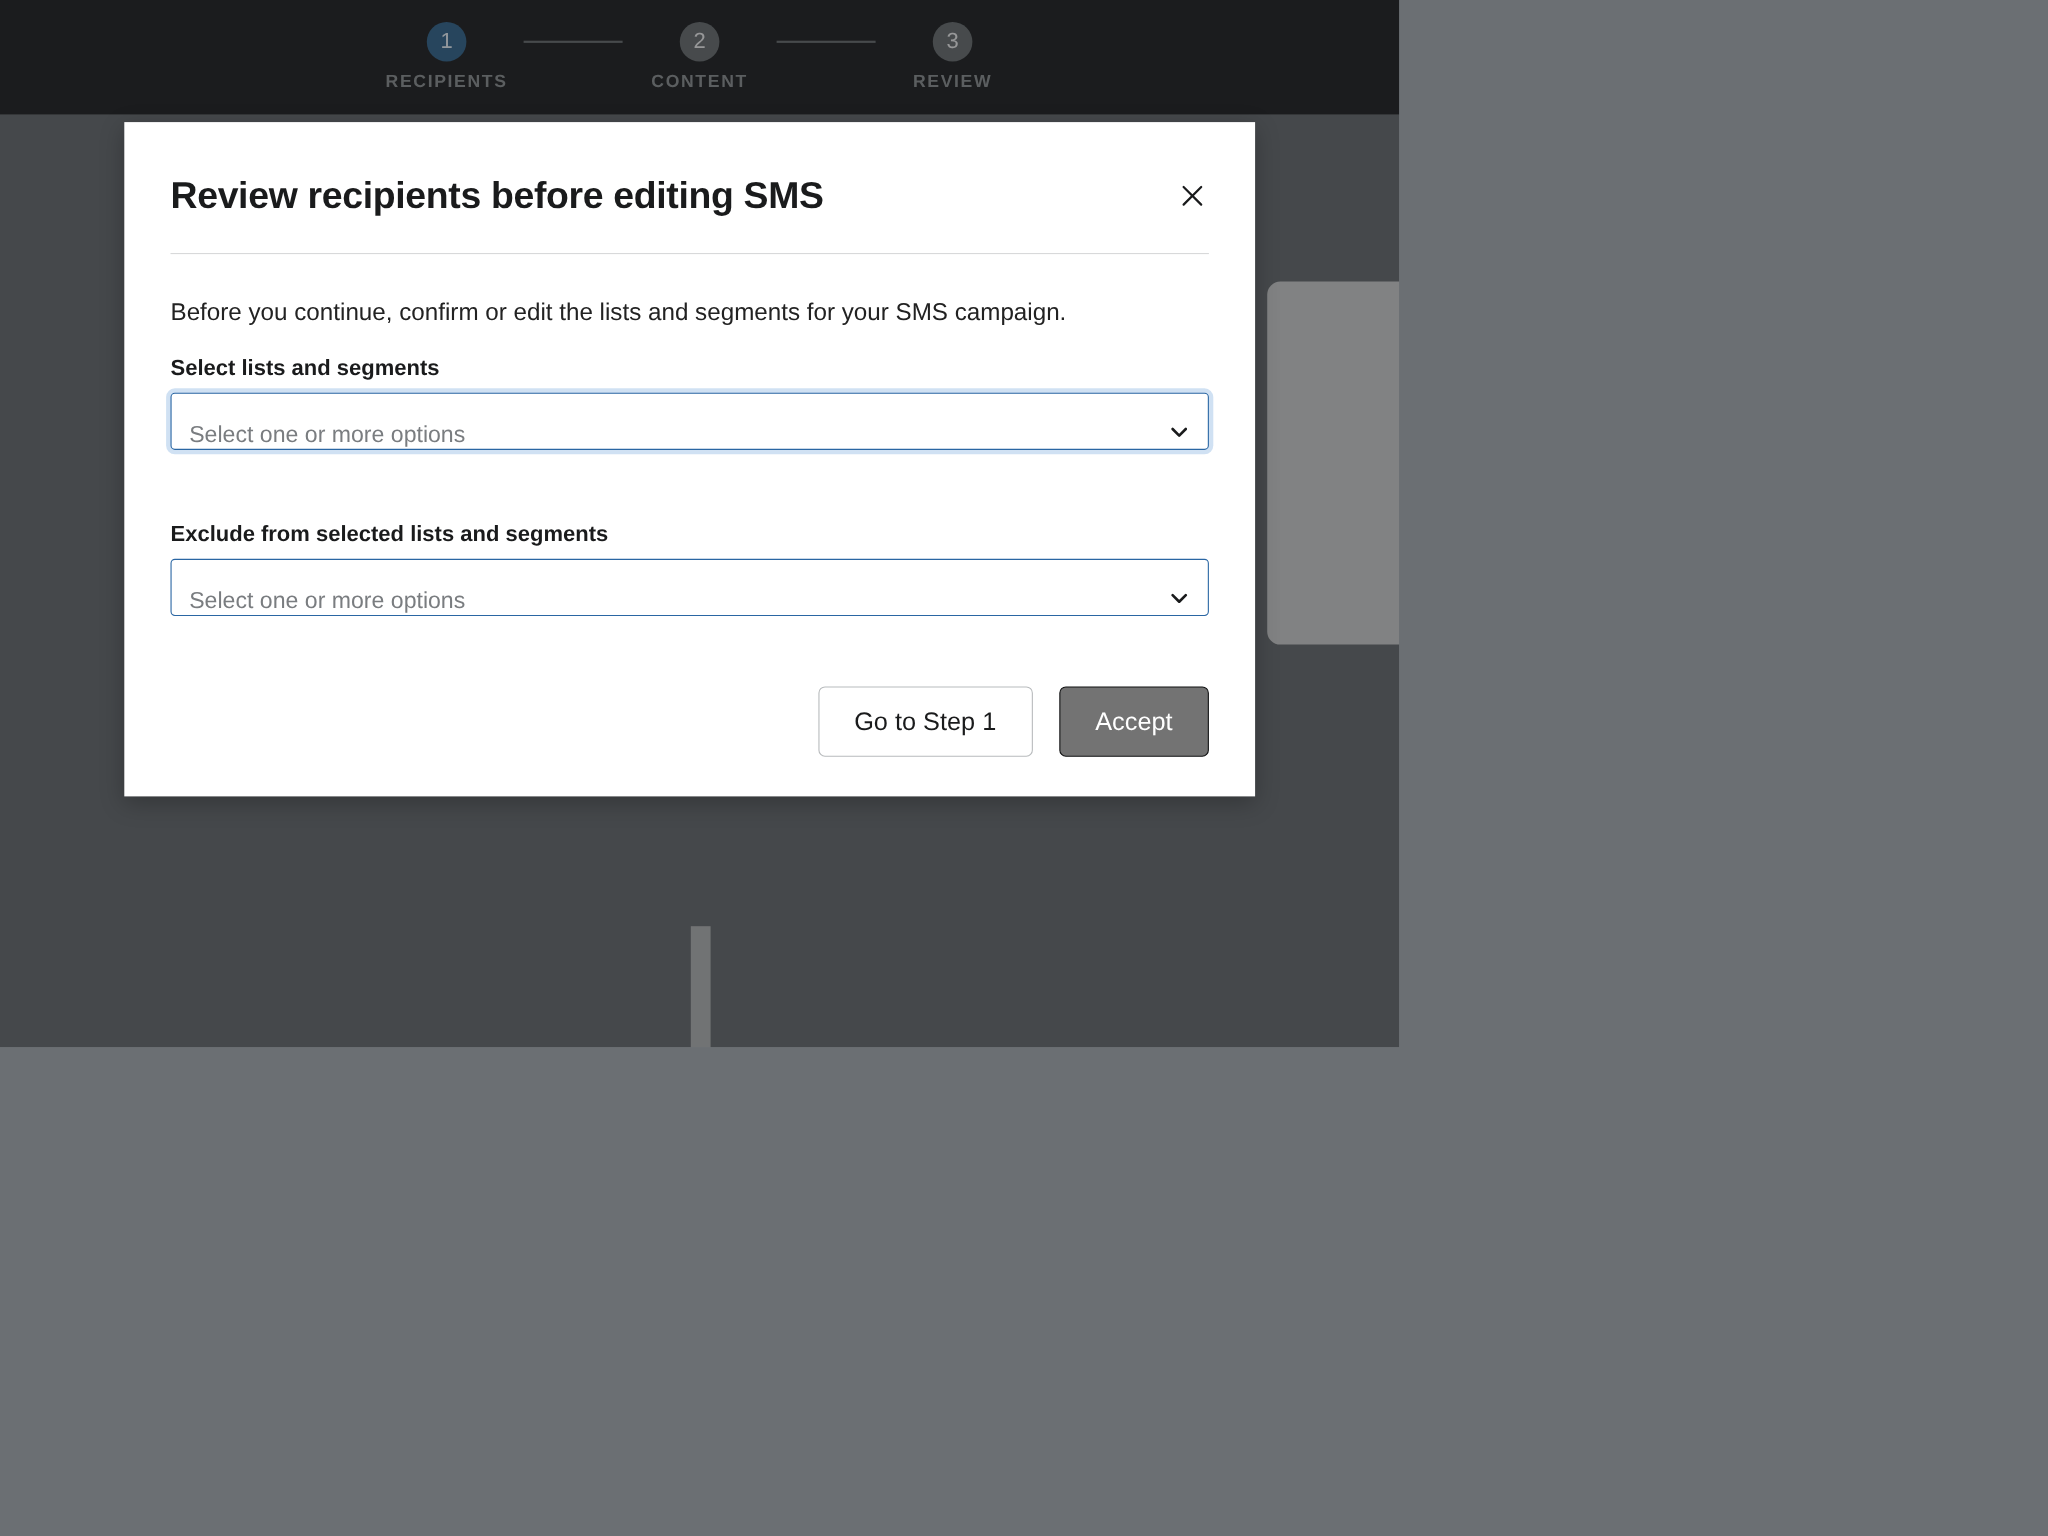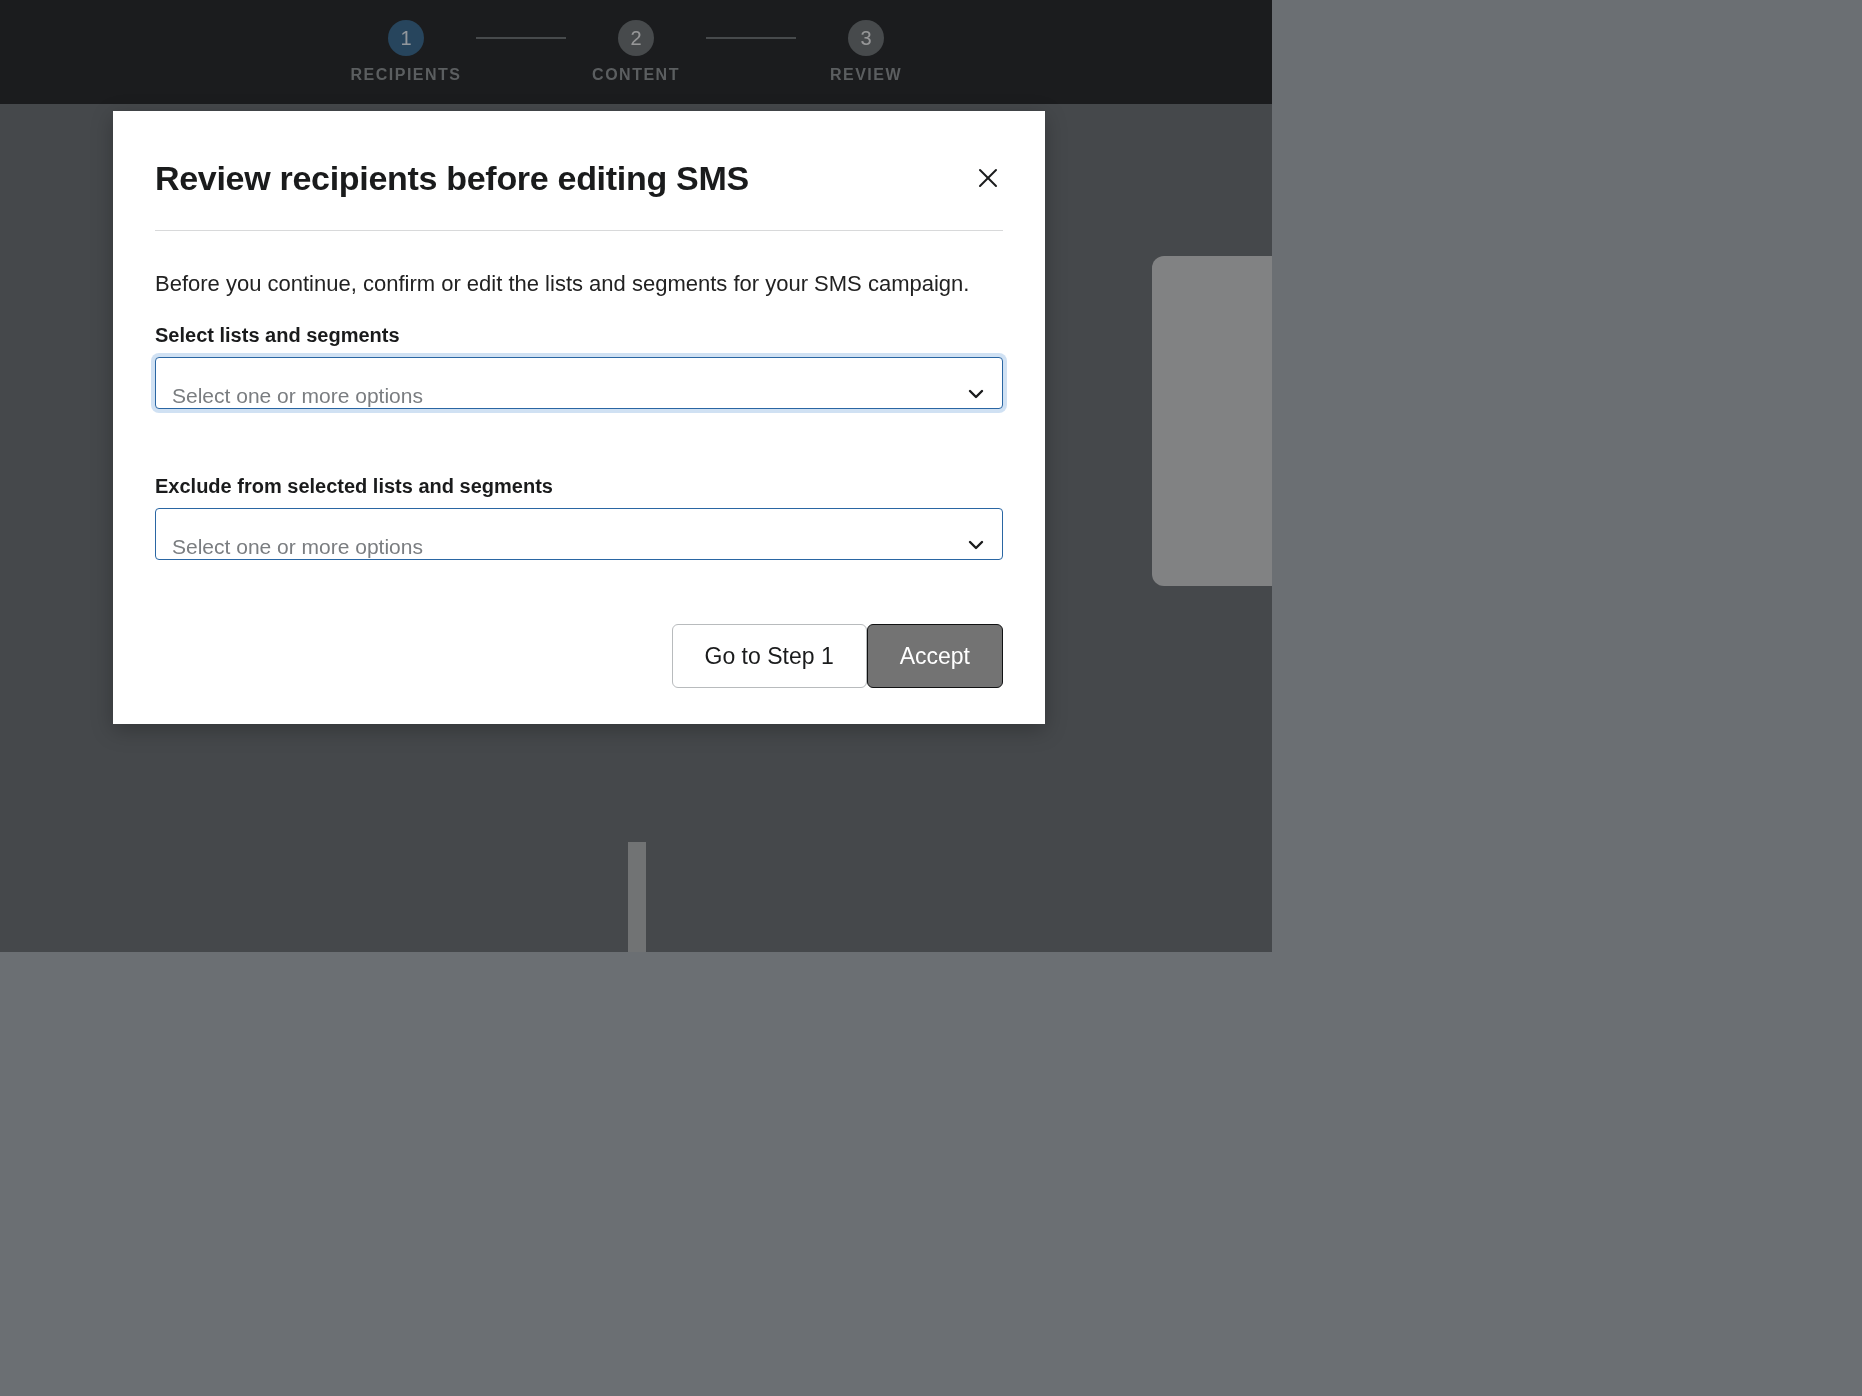--- a/index.html
+++ b/index.html
@@ -75,21 +75,21 @@
   }
   .overlay {
     position: absolute;
     inset: 0;
     background: rgba(0,0,0,0.35);
   }
   .modal {
     position: absolute;
     left: 113px;
     top: 111px;
-    width: 932px;
+    width: 1028px;
     background: #ffffff;
     padding: 48px 42px 36px 42px;
     box-shadow: 0 6px 20px rgba(0,0,0,0.25);
   }
   .modal-header {
     display: flex;
     align-items: flex-start;
     justify-content: space-between;
     padding-bottom: 32px;
     border-bottom: 1px solid #d8d9da;
@@ -145,20 +145,21 @@
     font-size: 21px;
     color: #7a7d80;
   }
   .chevron {
     color: #1a1b1c;
   }
   .spacer-mid { height: 44px; }
   .modal-footer {
     display: flex;
     justify-content: flex-end;
+    gap: 24px;
     margin-top: 64px;
   }
   .btn {
     height: 64px;
     padding: 0 32px;
     font-size: 23px;
     font-weight: 500;
     border-radius: 6px;
     cursor: pointer;
     display: flex;

